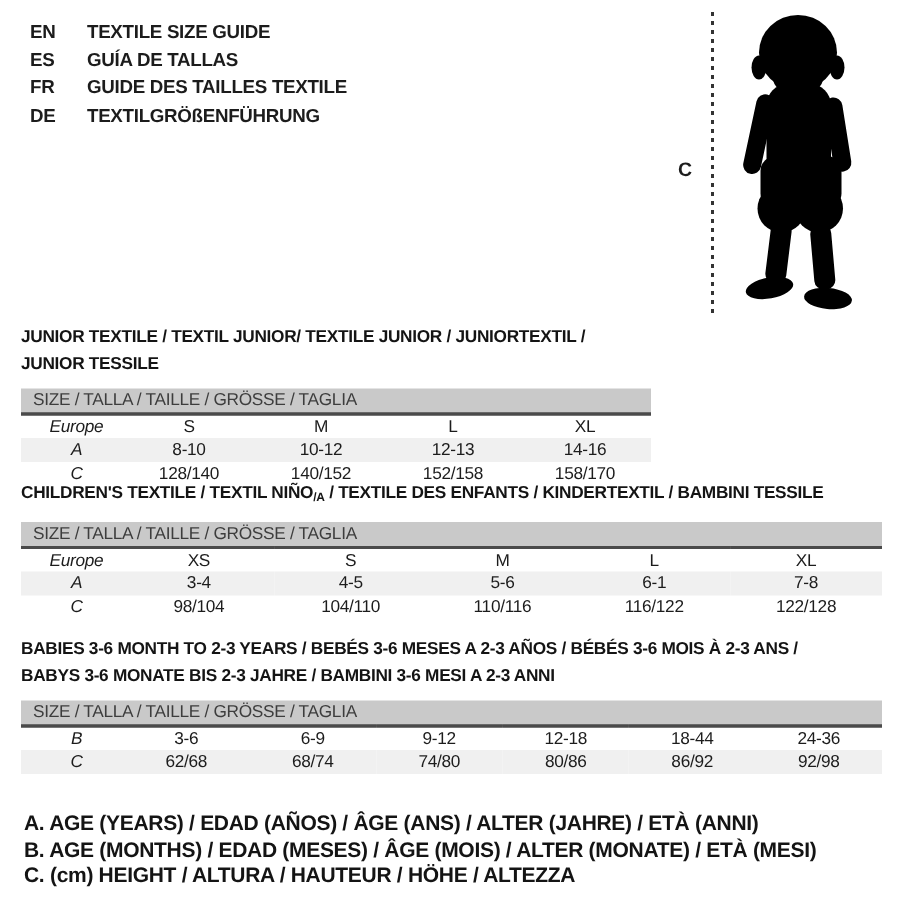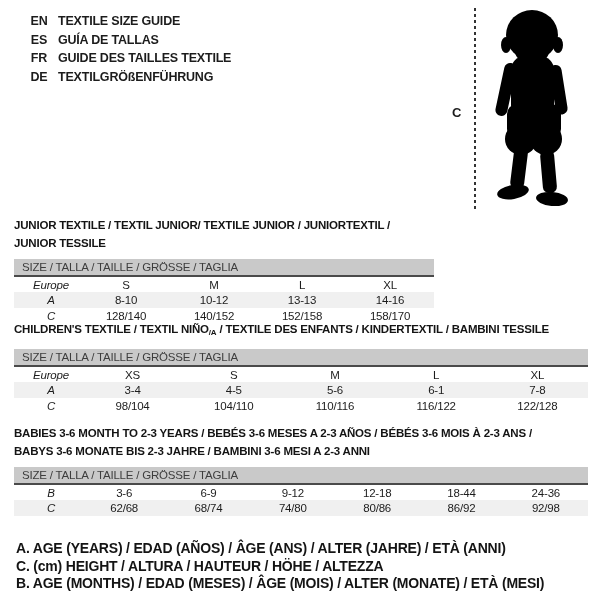--- a/index.html
+++ b/index.html
@@ -9,21 +9,21 @@
   .page {
     position: relative;
     width: 600px;
     height: 600px;
     background: #ffffff;
     overflow: hidden;
   }
 
   
   .lang-block { position: absolute; left: 20px; top: 12px; }
-  .lang-row { display: flex; align-items: center; height: 18.5px; text-align: center; }
+  .lang-row { display: flex; align-items: center; height: 18.5px; }
   .lang-code {
     width: 38px; font-weight: bold; font-size: 12.5px; letter-spacing: -0.2px;
   }
   .lang-title { font-weight: bold; font-size: 12.5px; letter-spacing: -0.2px; }
 
   
   .height-line {
     position: absolute; left: 474px; top: 8px; width: 2px; height: 204px;
     background: repeating-linear-gradient(to bottom, #333 0 3px, transparent 3px 6px);
   }
@@ -135,21 +135,21 @@
           <td class="rowlabel">Europe</td>
           <td>S</td>
           <td>M</td>
           <td>L</td>
           <td>XL</td>
         </tr>
         <tr class="shaded">
           <td class="rowlabel">A</td>
           <td>8-10</td>
           <td>10-12</td>
-          <td>13-13</td>
+          <td>12-13</td>
           <td>14-16</td>
         </tr>
         <tr>
           <td class="rowlabel">C</td>
           <td>128/140</td>
           <td>140/152</td>
           <td>152/158</td>
           <td>158/170</td>
         </tr>
       </tbody>
@@ -239,17 +239,17 @@
           <td>80/86</td>
           <td>86/92</td>
           <td>92/98</td>
         </tr>
       </tbody>
     </table>
   </section>
 
   <div class="legend">
     <div class="legend-line">A. AGE (YEARS) / EDAD (AÑOS) / ÂGE (ANS) / ALTER (JAHRE) / ETÀ (ANNI)</div>
+    <div class="legend-line">B. AGE (MONTHS) / EDAD (MESES) / ÂGE (MOIS) / ALTER (MONATE) / ETÀ (MESI)</div>
     <div class="legend-line">C. (cm) HEIGHT / ALTURA / HAUTEUR / HÖHE / ALTEZZA</div>
-    <div class="legend-line">B. AGE (MONTHS) / EDAD (MESES) / ÂGE (MOIS) / ALTER (MONATE) / ETÀ (MESI)</div>
   </div>
 
 </div>
 
 </body></html>

